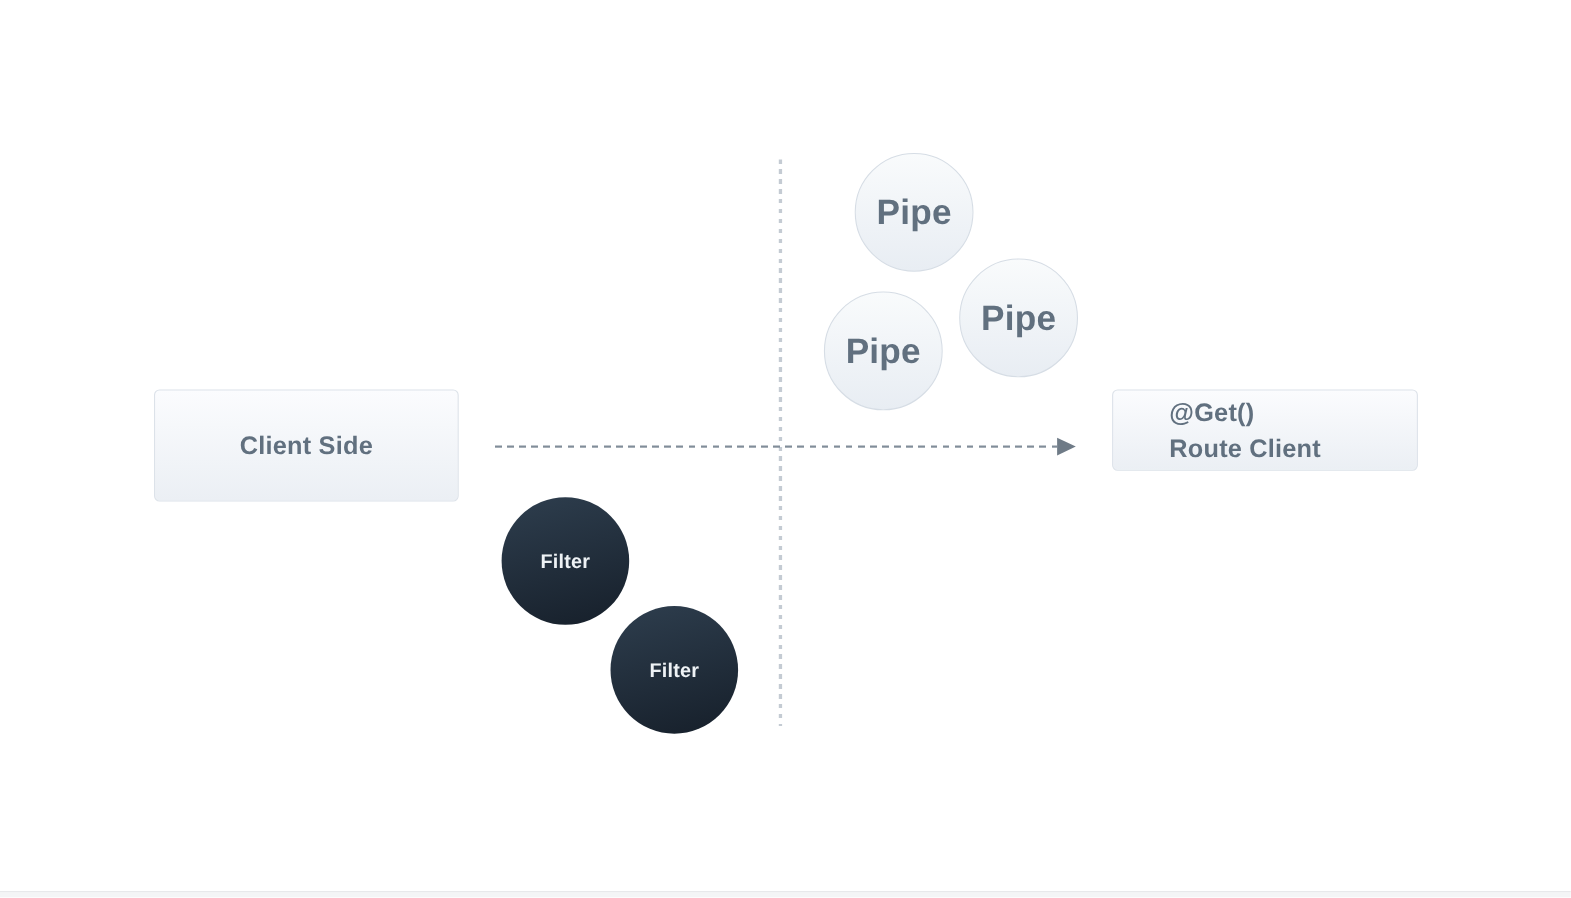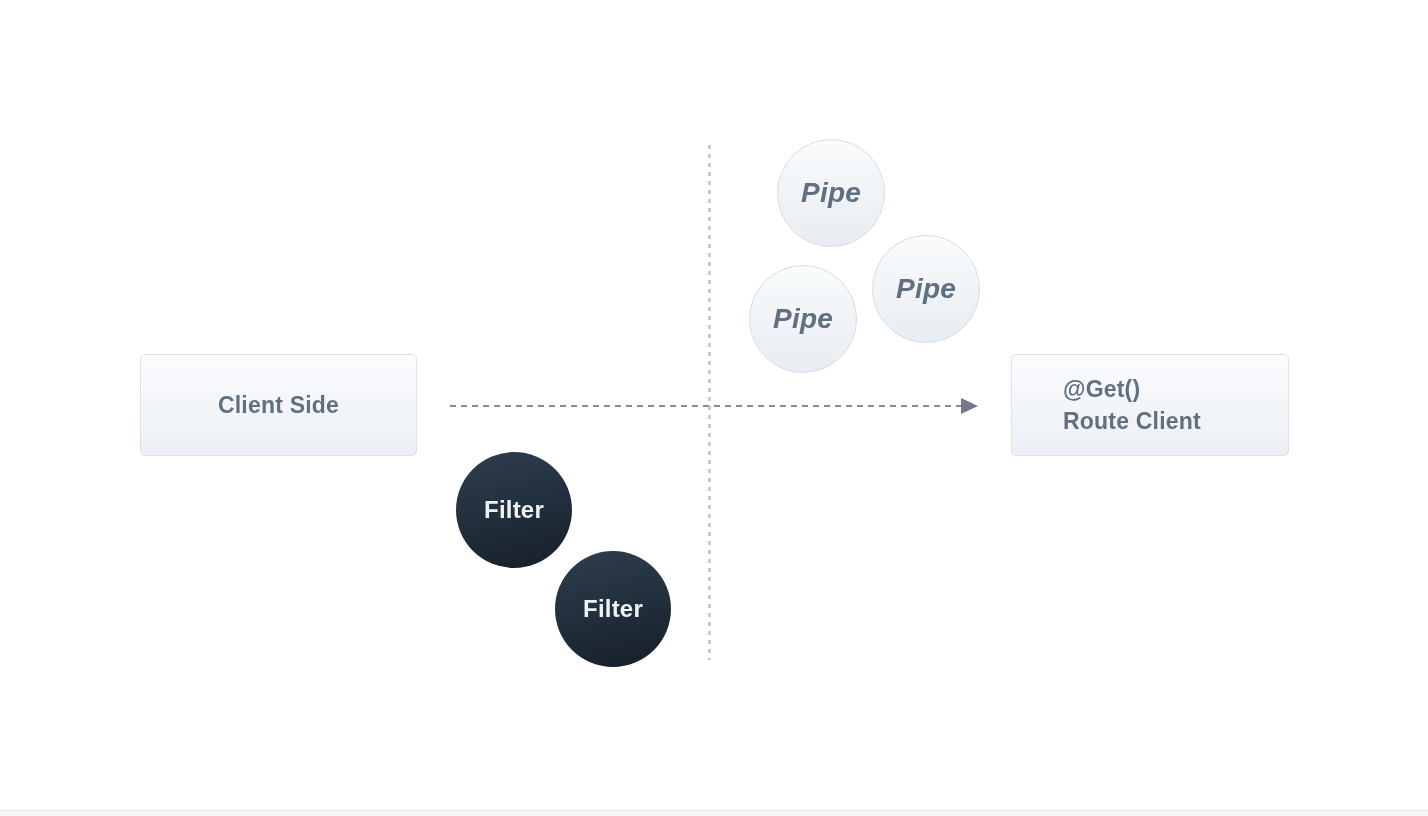--- a/index.html
+++ b/index.html
@@ -42,21 +42,21 @@
     color: var(--node-text);
     font-size: 23px;
     font-weight: 600;
     letter-spacing: 0.2px;
   }
   .node-box.client {
     left: 140px; top: 354px; width: 277px; height: 102px;
     display: flex; align-items: center; justify-content: center;
   }
   .node-box.route {
-    left: 1011px; top: 354px; width: 278px; height: 102px;
+    left: 1011px; top: 354px; width: 278px; height: 74px;
     display: flex; flex-direction: column; justify-content: center;
     padding-left: 51px;
     line-height: 32px;
   }
 
   
   .v-guide {
     position: absolute;
     left: 708px; top: 145px;
     width: 3px; height: 515px;
@@ -89,32 +89,31 @@
     border-radius: 50%;
     display: flex; align-items: center; justify-content: center;
     font-weight: 600;
     letter-spacing: 0.2px;
   }
   .circle.pipe {
     width: 108px; height: 108px;
     border: 1px solid var(--pipe-border);
     background: linear-gradient(180deg, var(--pipe-fill-top) 0%, var(--pipe-fill-bottom) 100%);
     color: var(--node-text);
-    font-size: 28px;
-    font-style: italic;
+    font-size: 32px;
   }
   .circle.pipe.p1 { left: 777px; top: 139px; }
   .circle.pipe.p2 { left: 872px; top: 235px; }
   .circle.pipe.p3 { left: 749px; top: 265px; }
 
   .circle.filter {
     width: 116px; height: 116px;
     background: linear-gradient(165deg, var(--filter-fill-top) 0%, var(--filter-fill-bottom) 100%);
     color: var(--filter-text);
-    font-size: 24px;
+    font-size: 18px;
   }
   .circle.filter.f1 { left: 456px; top: 452px; }
   .circle.filter.f2 { left: 555px; top: 551px; }
 
   
   .footer-band {
     position: absolute;
     left: 0; bottom: 0;
     width: 100%; height: 6px;
     background: var(--footer-band);

